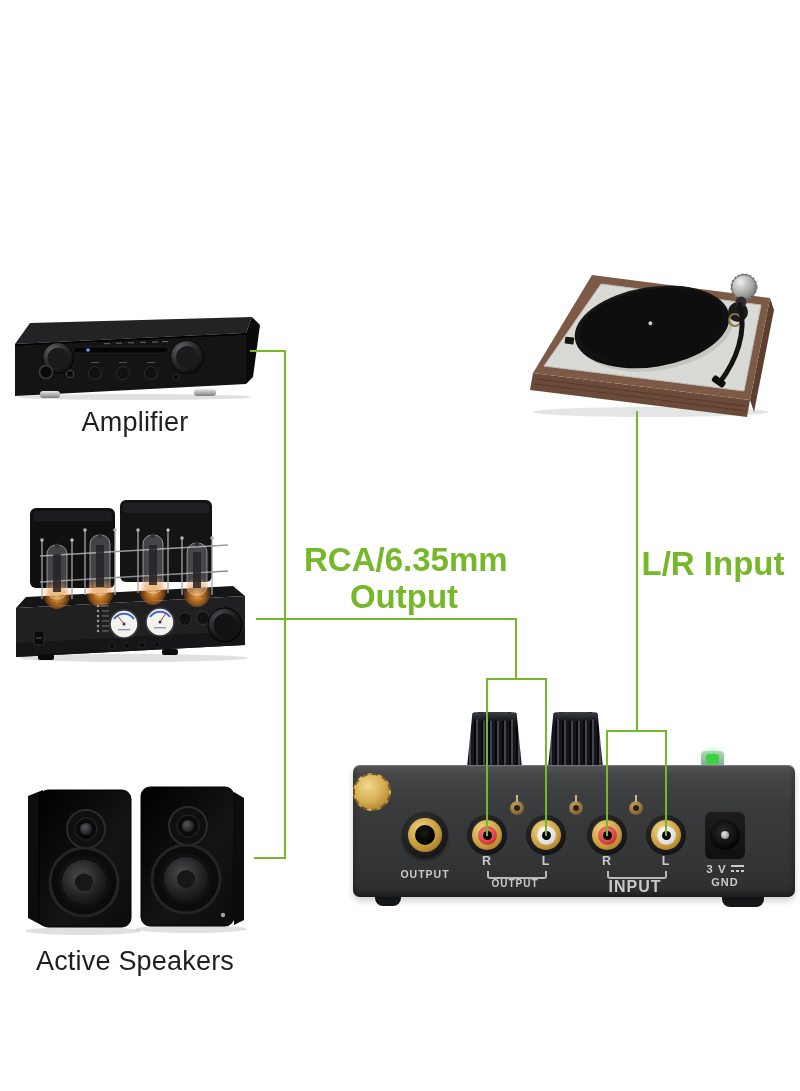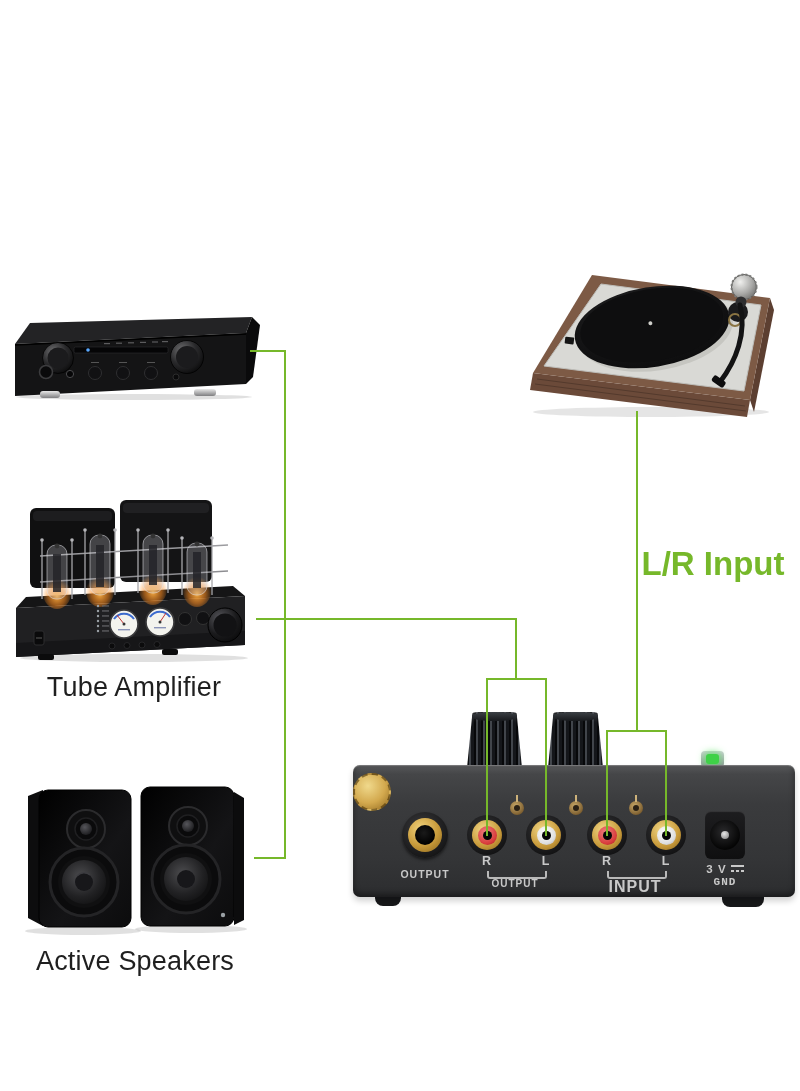--- a/index.html
+++ b/index.html
@@ -43,23 +43,27 @@
   .dc-sym{display:inline-block;width:13px;height:8px;position:relative;margin-left:4px;}
   .dc-sym::before{content:"";position:absolute;left:0;right:0;top:0;height:2px;background:#c9c9c9;}
   .dc-sym::after{content:"";position:absolute;left:0;right:0;bottom:1px;height:2px;
     background:repeating-linear-gradient(90deg,#c9c9c9 0 3px,transparent 3px 5px);}
 </style>
 </head>
 <body>
 
 <div class="stage">
 
-  <div class="device-label" style="left:34px;top:672px;width:200px;">Tube Amplifier</div>
+  <div class="device-label" style="left:35px;top:407px;width:200px;">Amplifier</div>
   <div class="device-label" style="left:35px;top:946px;width:200px;">Active Speakers</div>
 
+  <div class="conn-label" style="left:304px;top:541px;width:200px;">
+    <div>RCA/6.35mm</div>
+    <div>Output</div>
+  </div>
   <div class="conn-label" style="left:613px;top:545px;width:200px;">L/R Input</div>
 
 
   <div class="line" style="left:250px;top:350px;width:36px;height:2px;"></div>
   <div class="line" style="left:284px;top:350px;width:2px;height:509px;"></div>
   <div class="line" style="left:254px;top:857px;width:32px;height:2px;"></div>
   <div class="line" style="left:256px;top:618px;width:261px;height:2px;"></div>
   <div class="line" style="left:515px;top:618px;width:2px;height:62px;"></div>
   <div class="line" style="left:486px;top:678px;width:61px;height:2px;"></div>
   <div class="line" style="left:486px;top:678px;width:2px;height:158px;"></div>
@@ -373,21 +377,21 @@
       <div class="panel-text" style="left:183px;top:89px;width:20px;font-size:12.5px;">L</div>
       <div class="panel-text" style="left:244px;top:89px;width:20px;font-size:12.5px;">R</div>
       <div class="panel-text" style="left:303px;top:89px;width:20px;font-size:12.5px;">L</div>
       <div class="bracket" style="left:134px;top:106px;width:56px;"></div>
       <div class="bracket" style="left:254px;top:106px;width:56px;"></div>
       <div class="panel-text" style="left:112px;top:113px;width:100px;font-size:10px;">OUTPUT</div>
       <div class="panel-text" style="left:232px;top:113px;width:100px;font-size:16px;">INPUT</div>
       <div class="panel-text" style="left:322px;top:98px;width:100px;font-size:11.5px;">
         <span>3 V</span><span class="dc-sym"></span>
       </div>
-      <div class="panel-text" style="left:322px;top:111px;width:100px;font-size:11px;font-family:Liberation Mono, monospace;">GND</div>
+      <div class="panel-text" style="left:322px;top:111px;width:100px;font-size:11px;">GND</div>
     </div>
 
     <div class="screw"></div>
     <div class="dcjack">
       <div class="hole"></div>
         <div class="pin"></div>
     </div>
   </div>
 
 </div>

